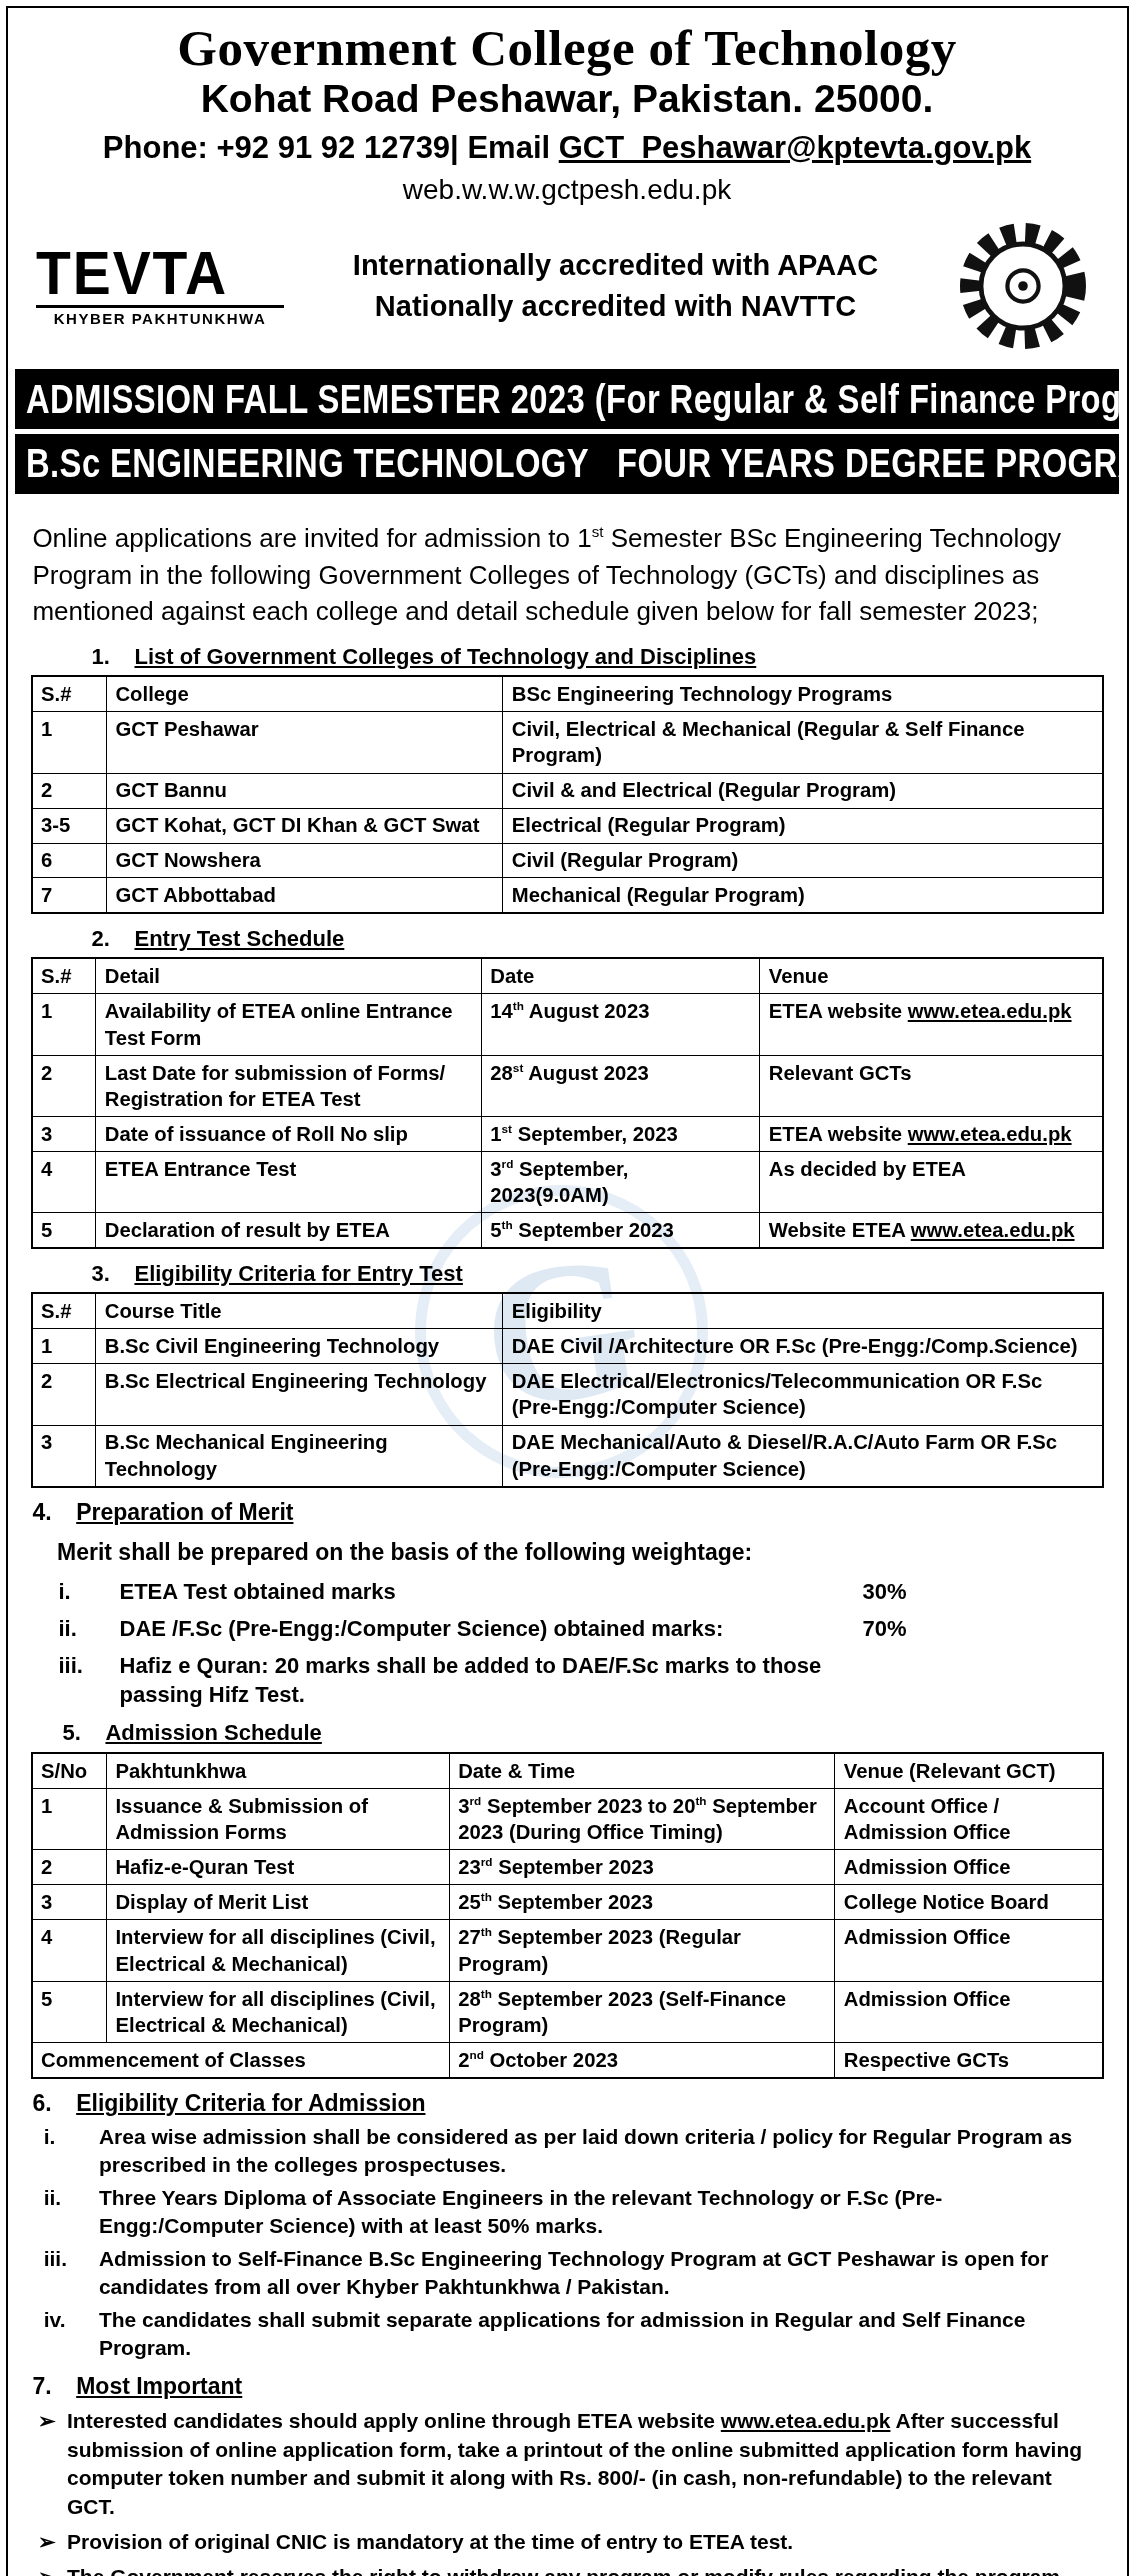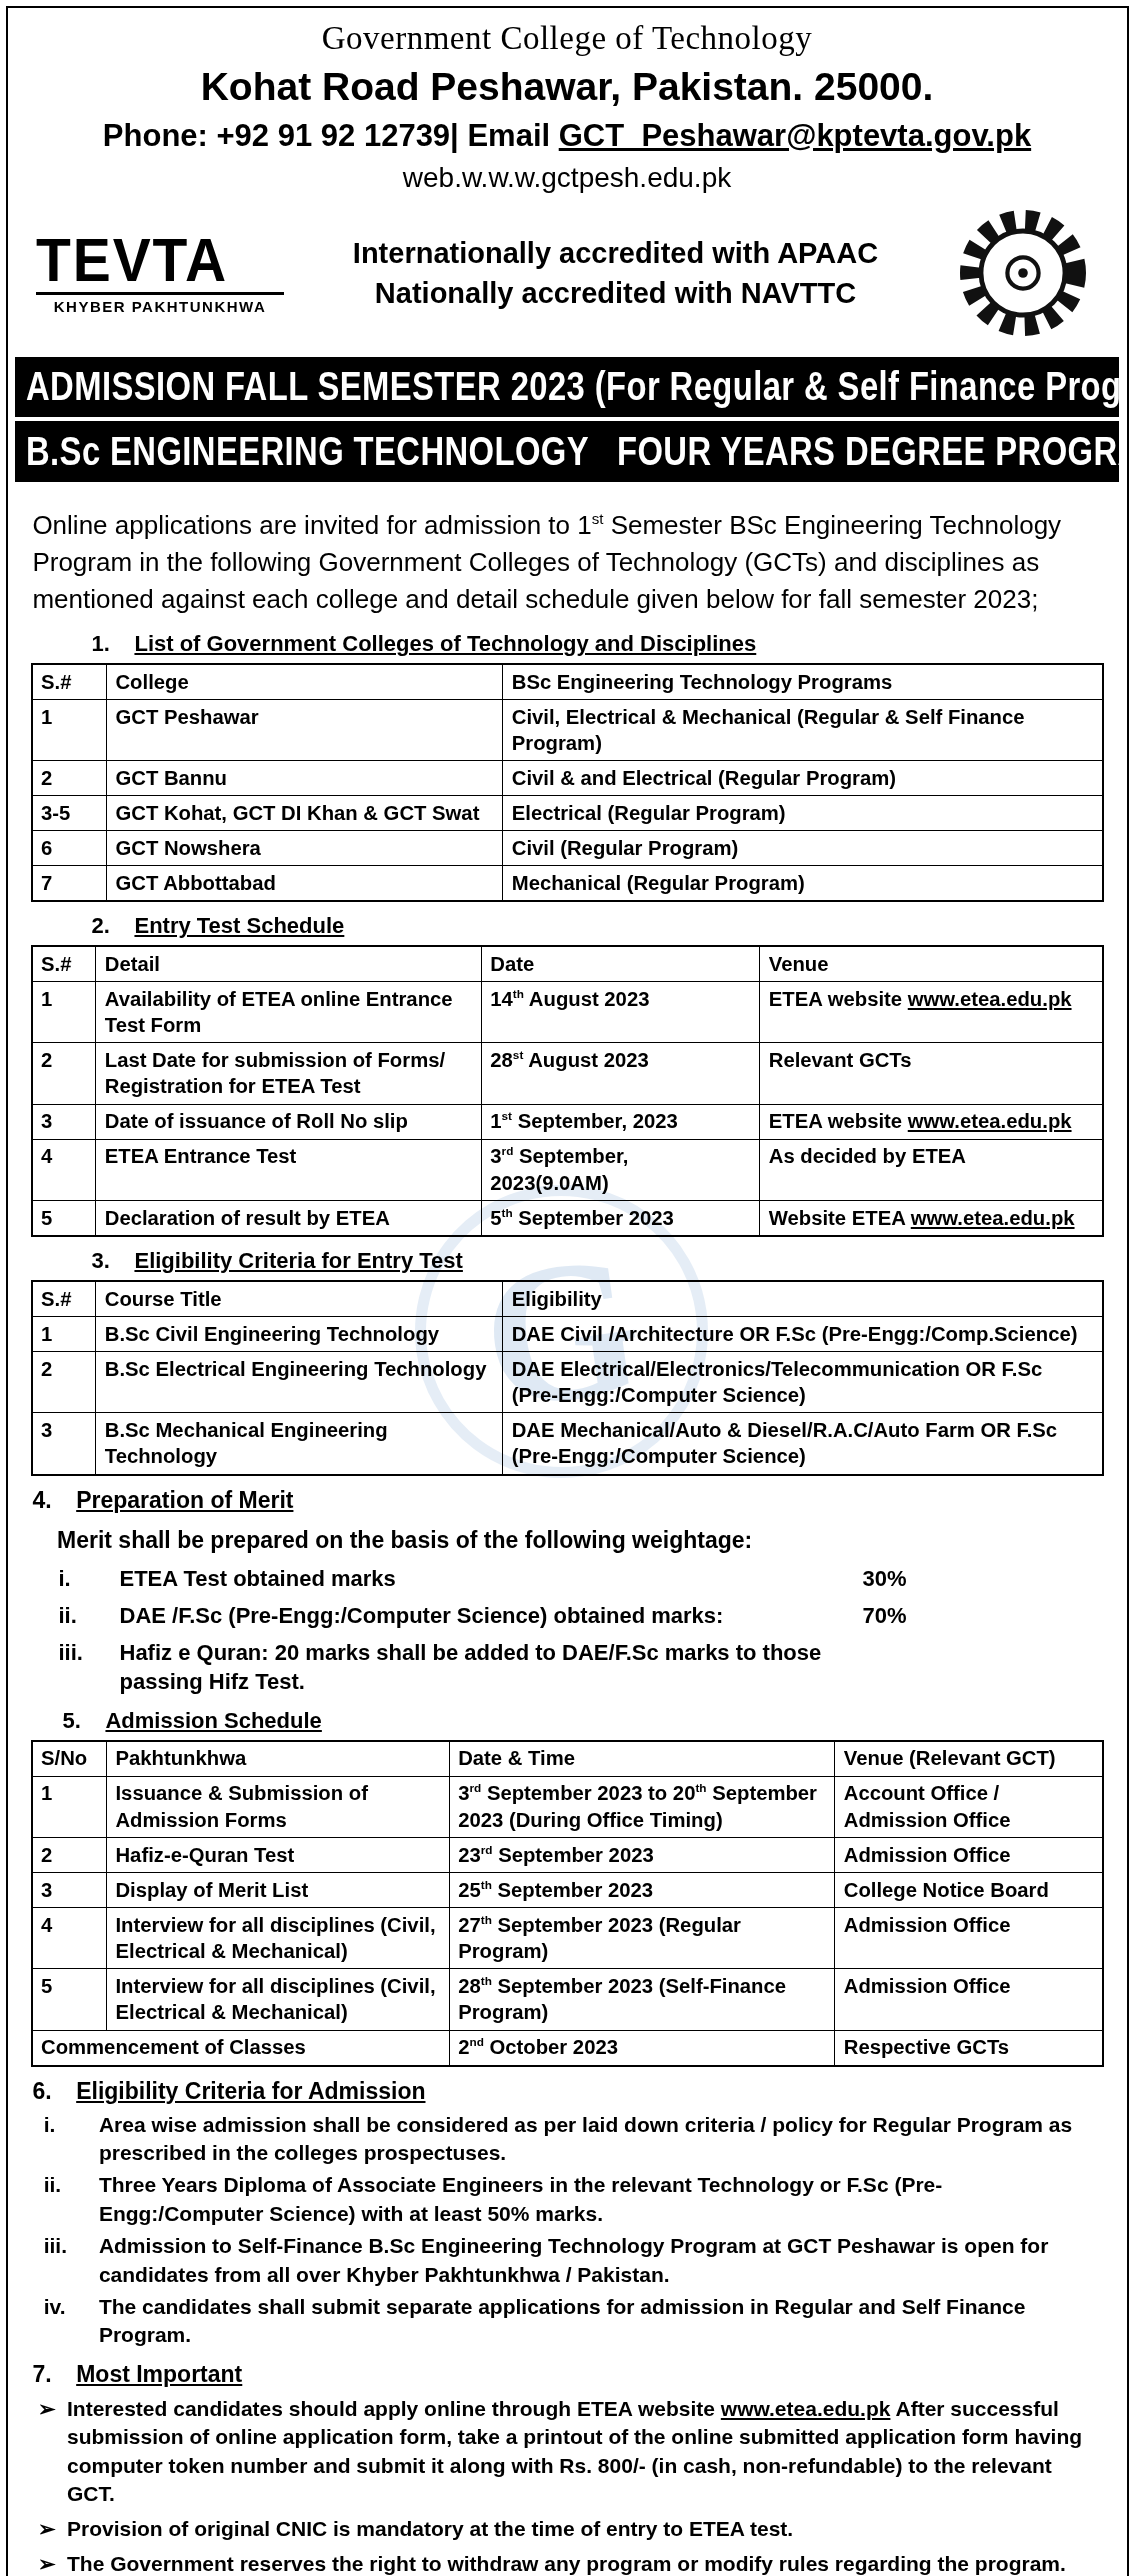--- a/index.html
+++ b/index.html
@@ -19,22 +19,22 @@
     position:absolute; top:1177px; left:407px; width:293px; height:293px;
     border:11.3px solid rgba(110,155,205,.18); border-radius:50%;
     display:flex; align-items:center; justify-content:center;
     font-family:"Liberation Serif", serif; font-weight:700;
     font-size:199px; color:rgba(110,155,205,.22);
     transform:rotate(-8deg); pointer-events:none;
   }
 
   
   .hdr{ padding:13.2px 19px 0; text-align:center; position:relative; }
-  .title{ font-family:"Liberation Serif", serif; font-size:33px; font-weight:400; letter-spacing:0.5px; line-height:1.08; }
-  .addr{ font-size:39px; font-weight:700; margin-top:8px; }
+  .title{ font-family:"Liberation Serif", serif; font-size:51px; font-weight:700; letter-spacing:0.5px; line-height:1.08; }
+  .addr{ font-size:39px; font-weight:700; margin-top:1px; }
   .contact{ font-size:31px; font-weight:700; margin-top:9.5px; }
   .web{ font-size:28px; font-weight:400; margin-top:7.6px; }
 
   .logos{ display:flex; align-items:center; gap:1px; padding:7.6px 9.5px 5.7px; text-align:left; }
   .tevta{ width:248px; flex:0 0 auto; }
   .tevta-word{ font-size:57px; font-weight:900; letter-spacing:1.9px; line-height:1; transform:scaleY(1.08); }
   .tevta-sub{ font-size:15px; font-weight:700; letter-spacing:1.5px; border-top:3.8px solid #000; margin-top:3.8px; padding-top:2.8px; text-align:center; }
   .accreds{ flex:1; text-align:center; font-size:29px; font-weight:700; line-height:1.4; }
   .gearwrap{ width:151px; flex:0 0 auto; display:flex; justify-content:center; }
 

